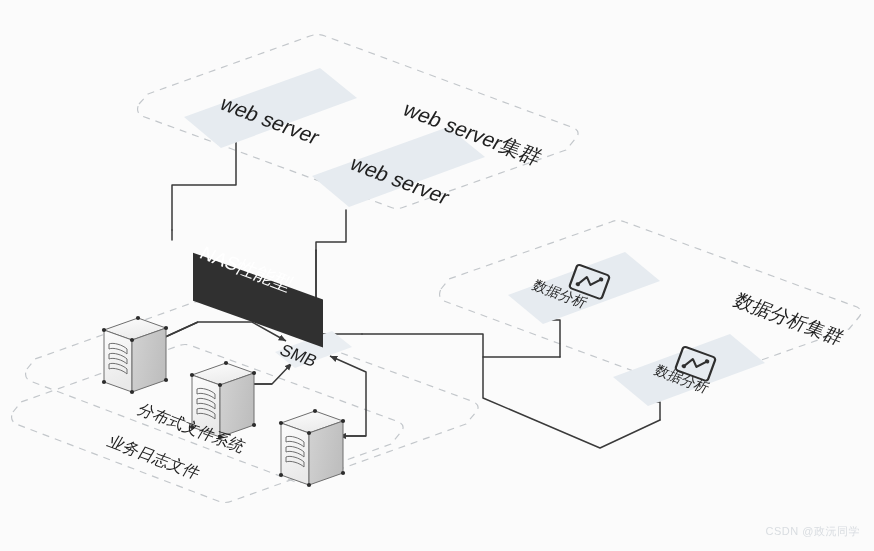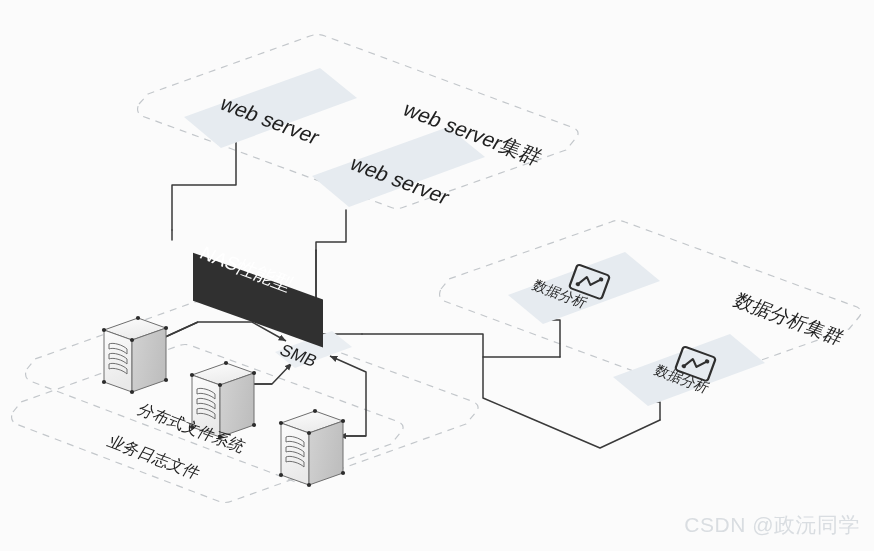--- a/index.html
+++ b/index.html
@@ -17,21 +17,21 @@
     position:absolute;
     white-space:nowrap;
     color:#1f1f1f;
     transform-origin:left top;
     pointer-events:none;
   }
   .watermark{
     position:absolute;
     right:14px;bottom:12px;
     color:#d9dde1;
-    font-size:21px;
+    font-size:11px;
     letter-spacing:.5px;
     font-family:"Liberation Sans","DejaVu Sans",sans-serif;
   }
 </style>
 </head>
 <body>
 
 <div id="stage">
 
 <svg id="diagram" viewBox="0 0 874 551">

